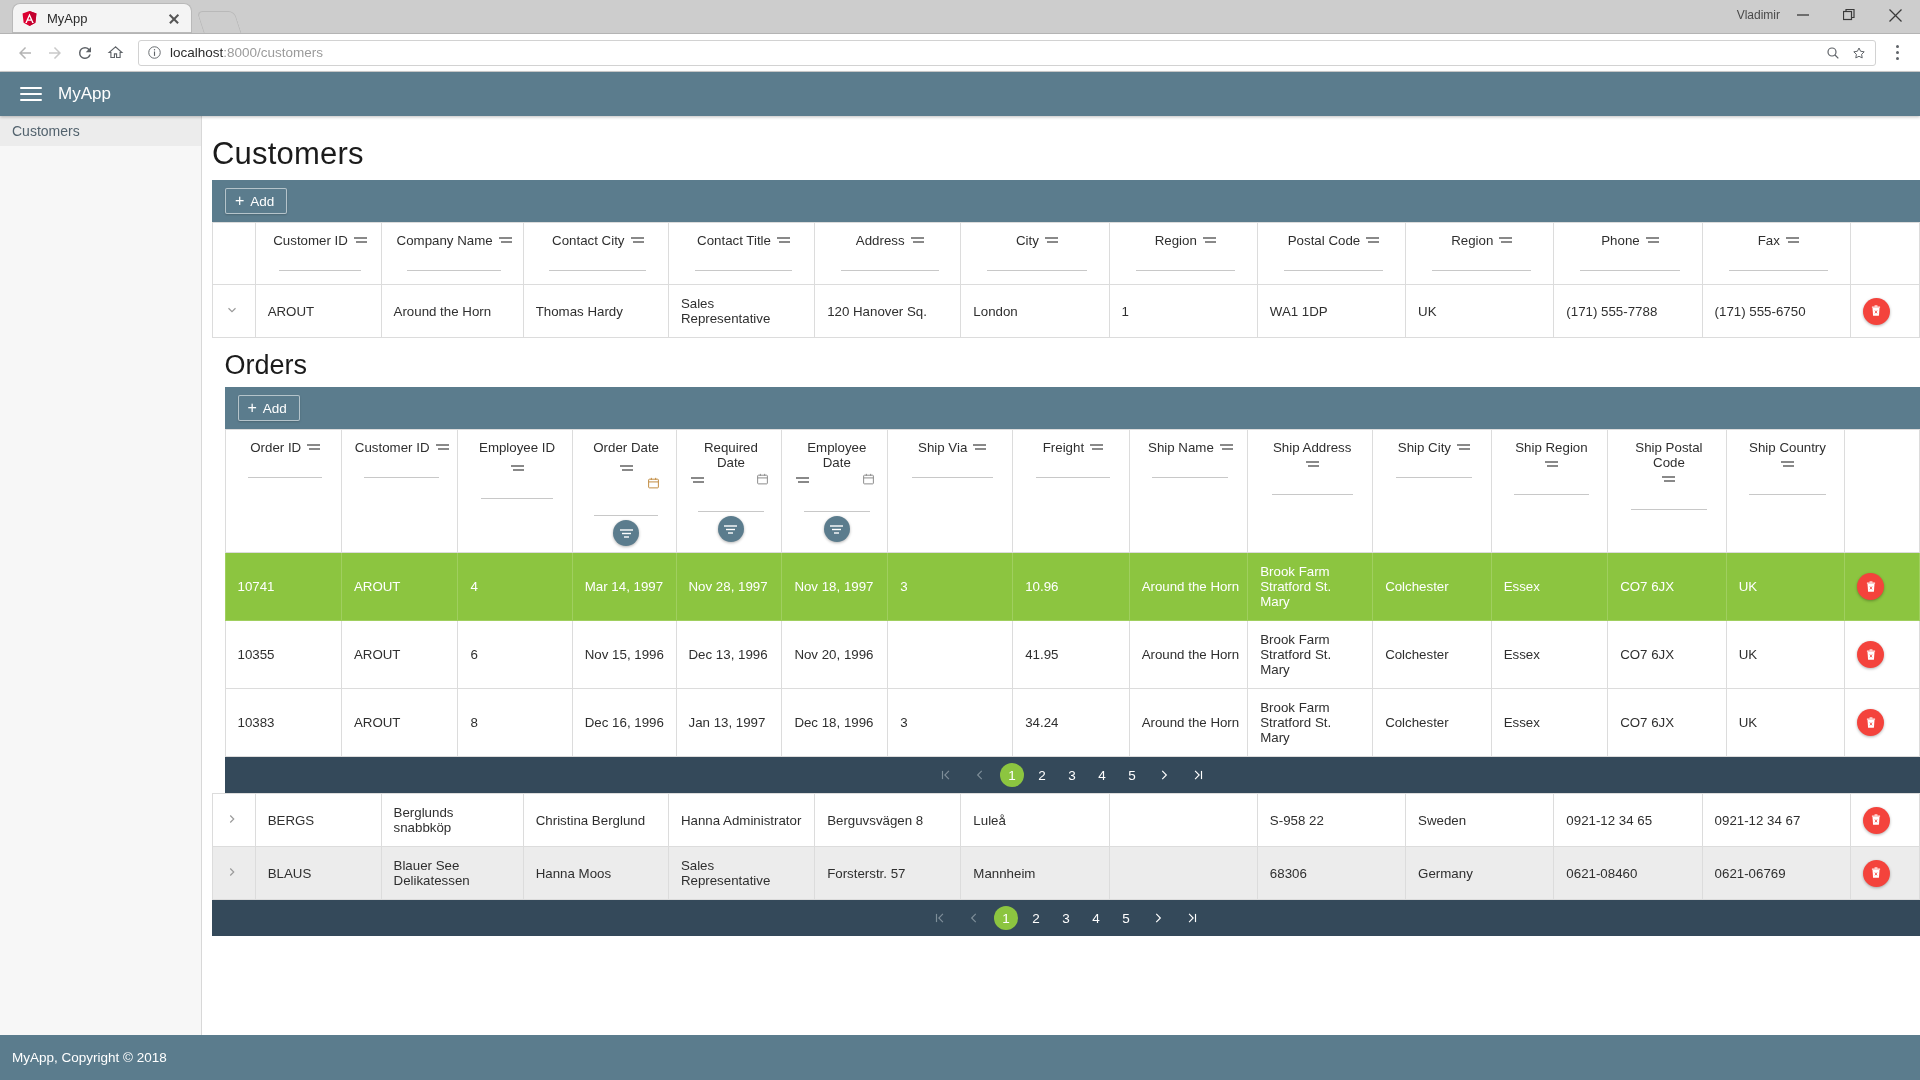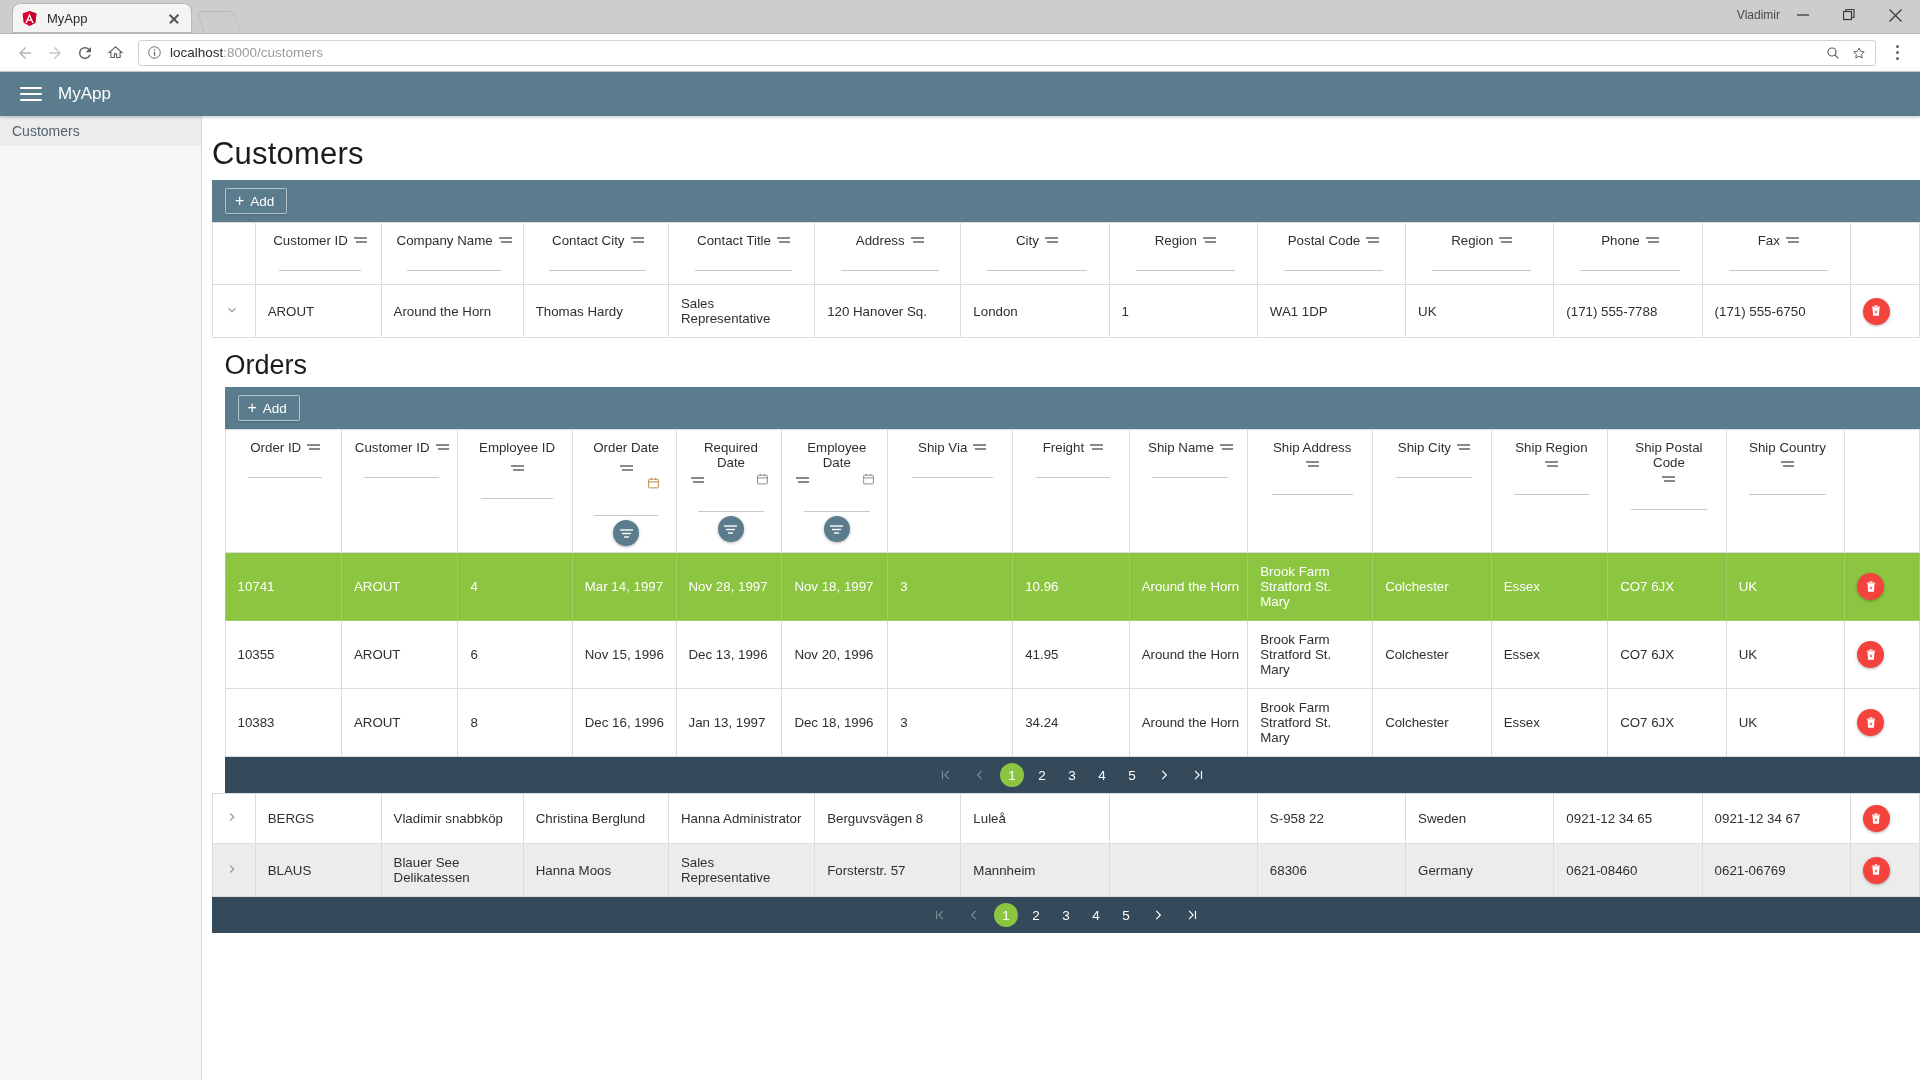--- a/index.html
+++ b/index.html
@@ -776,21 +776,21 @@
                   </td>
                 </tr>
 
                 <tr>
                   <td class="expand-cell">
                     <span class="chev"><svg width="14" height="14" viewBox="0 0 24 24">
                           <polyline points="9,6 15,12 9,18" fill="none" stroke="#9a9a9a" stroke-width="2"></polyline>
                         </svg></span>
                   </td>
                   <td>BERGS</td>
-                  <td>Vladimir snabbköp</td>
+                  <td>Berglunds snabbköp</td>
                   <td>Christina Berglund</td>
                   <td>Hanna Administrator</td>
                   <td>Berguvsvägen 8</td>
                   <td>Luleå</td>
                   <td></td>
                   <td>S-958 22</td>
                   <td>Sweden</td>
                   <td>0921-12 34 65</td>
                   <td>0921-12 34 67</td>
                   <td class="action-cell">
@@ -866,15 +866,18 @@
                   </svg>
                 </span>
             </div>
 
           </div>
         </div>
       </main>
 
     </div>
 
+    <div class="footer">
+      <span>MyApp, Copyright © 2018</span>
+    </div>
 
   </div>
 </div>
 
 </body></html>

